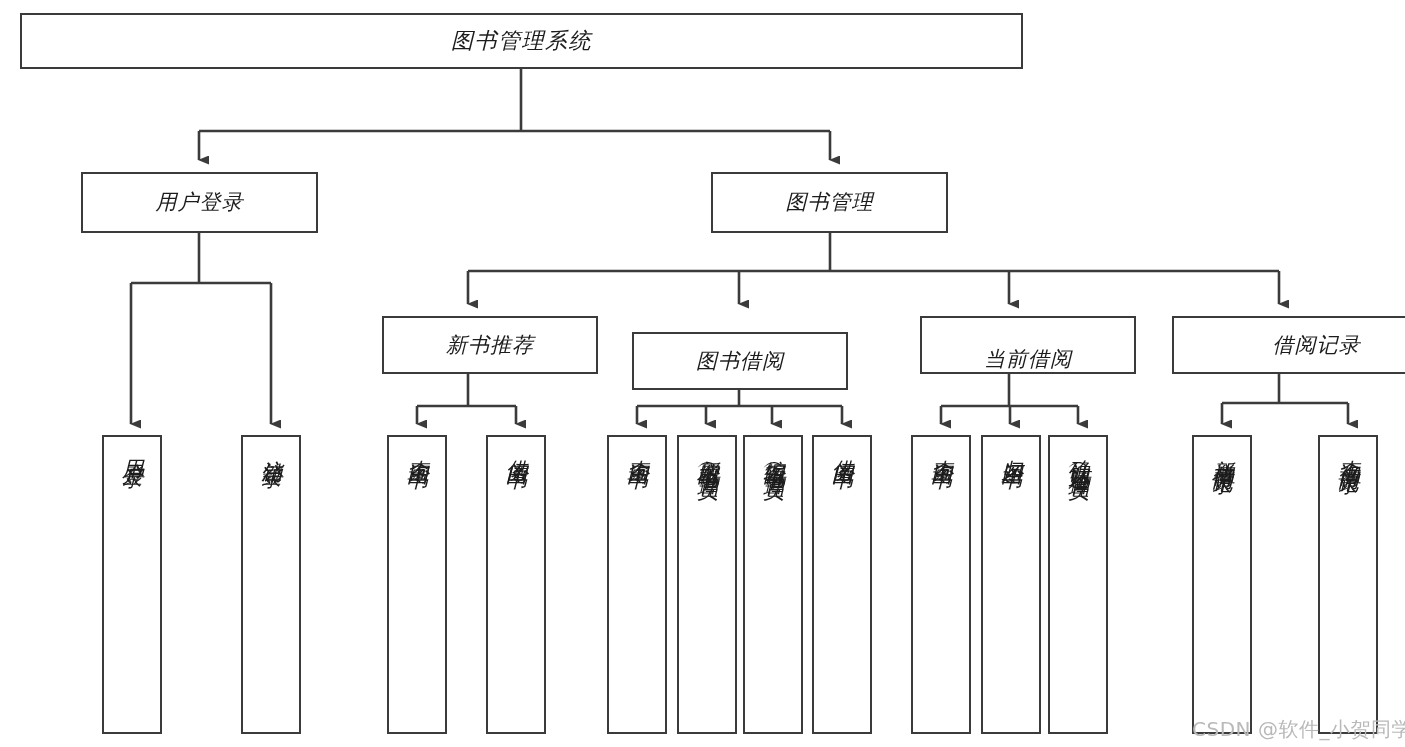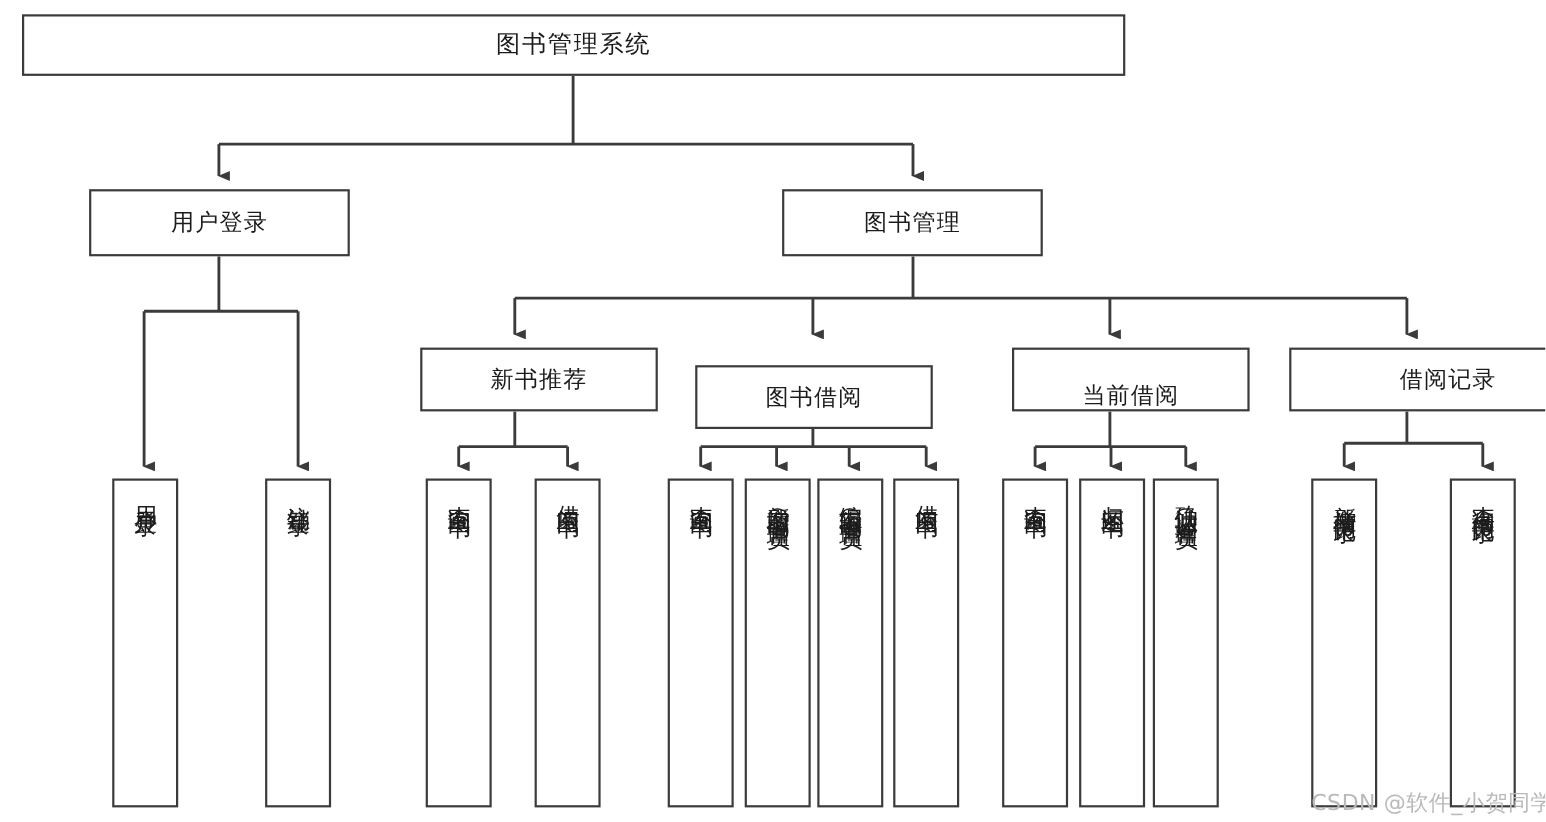--- a/index.html
+++ b/index.html
@@ -28,20 +28,21 @@
   .node {
     position: absolute;
     box-sizing: border-box;
     background: #ffffff;
     border: 2px solid #3b3b3b;
     display: flex;
     align-items: center;
     justify-content: center;
     color: #1c1c1c;
     line-height: 1.18;
+    font-style: italic;
   }
   .node-label {
     display: block;
     text-align: center;
     white-space: pre-line;
   }
   
   .node.h .node-label {
     font-size: 21px;
     letter-spacing: 1px;

